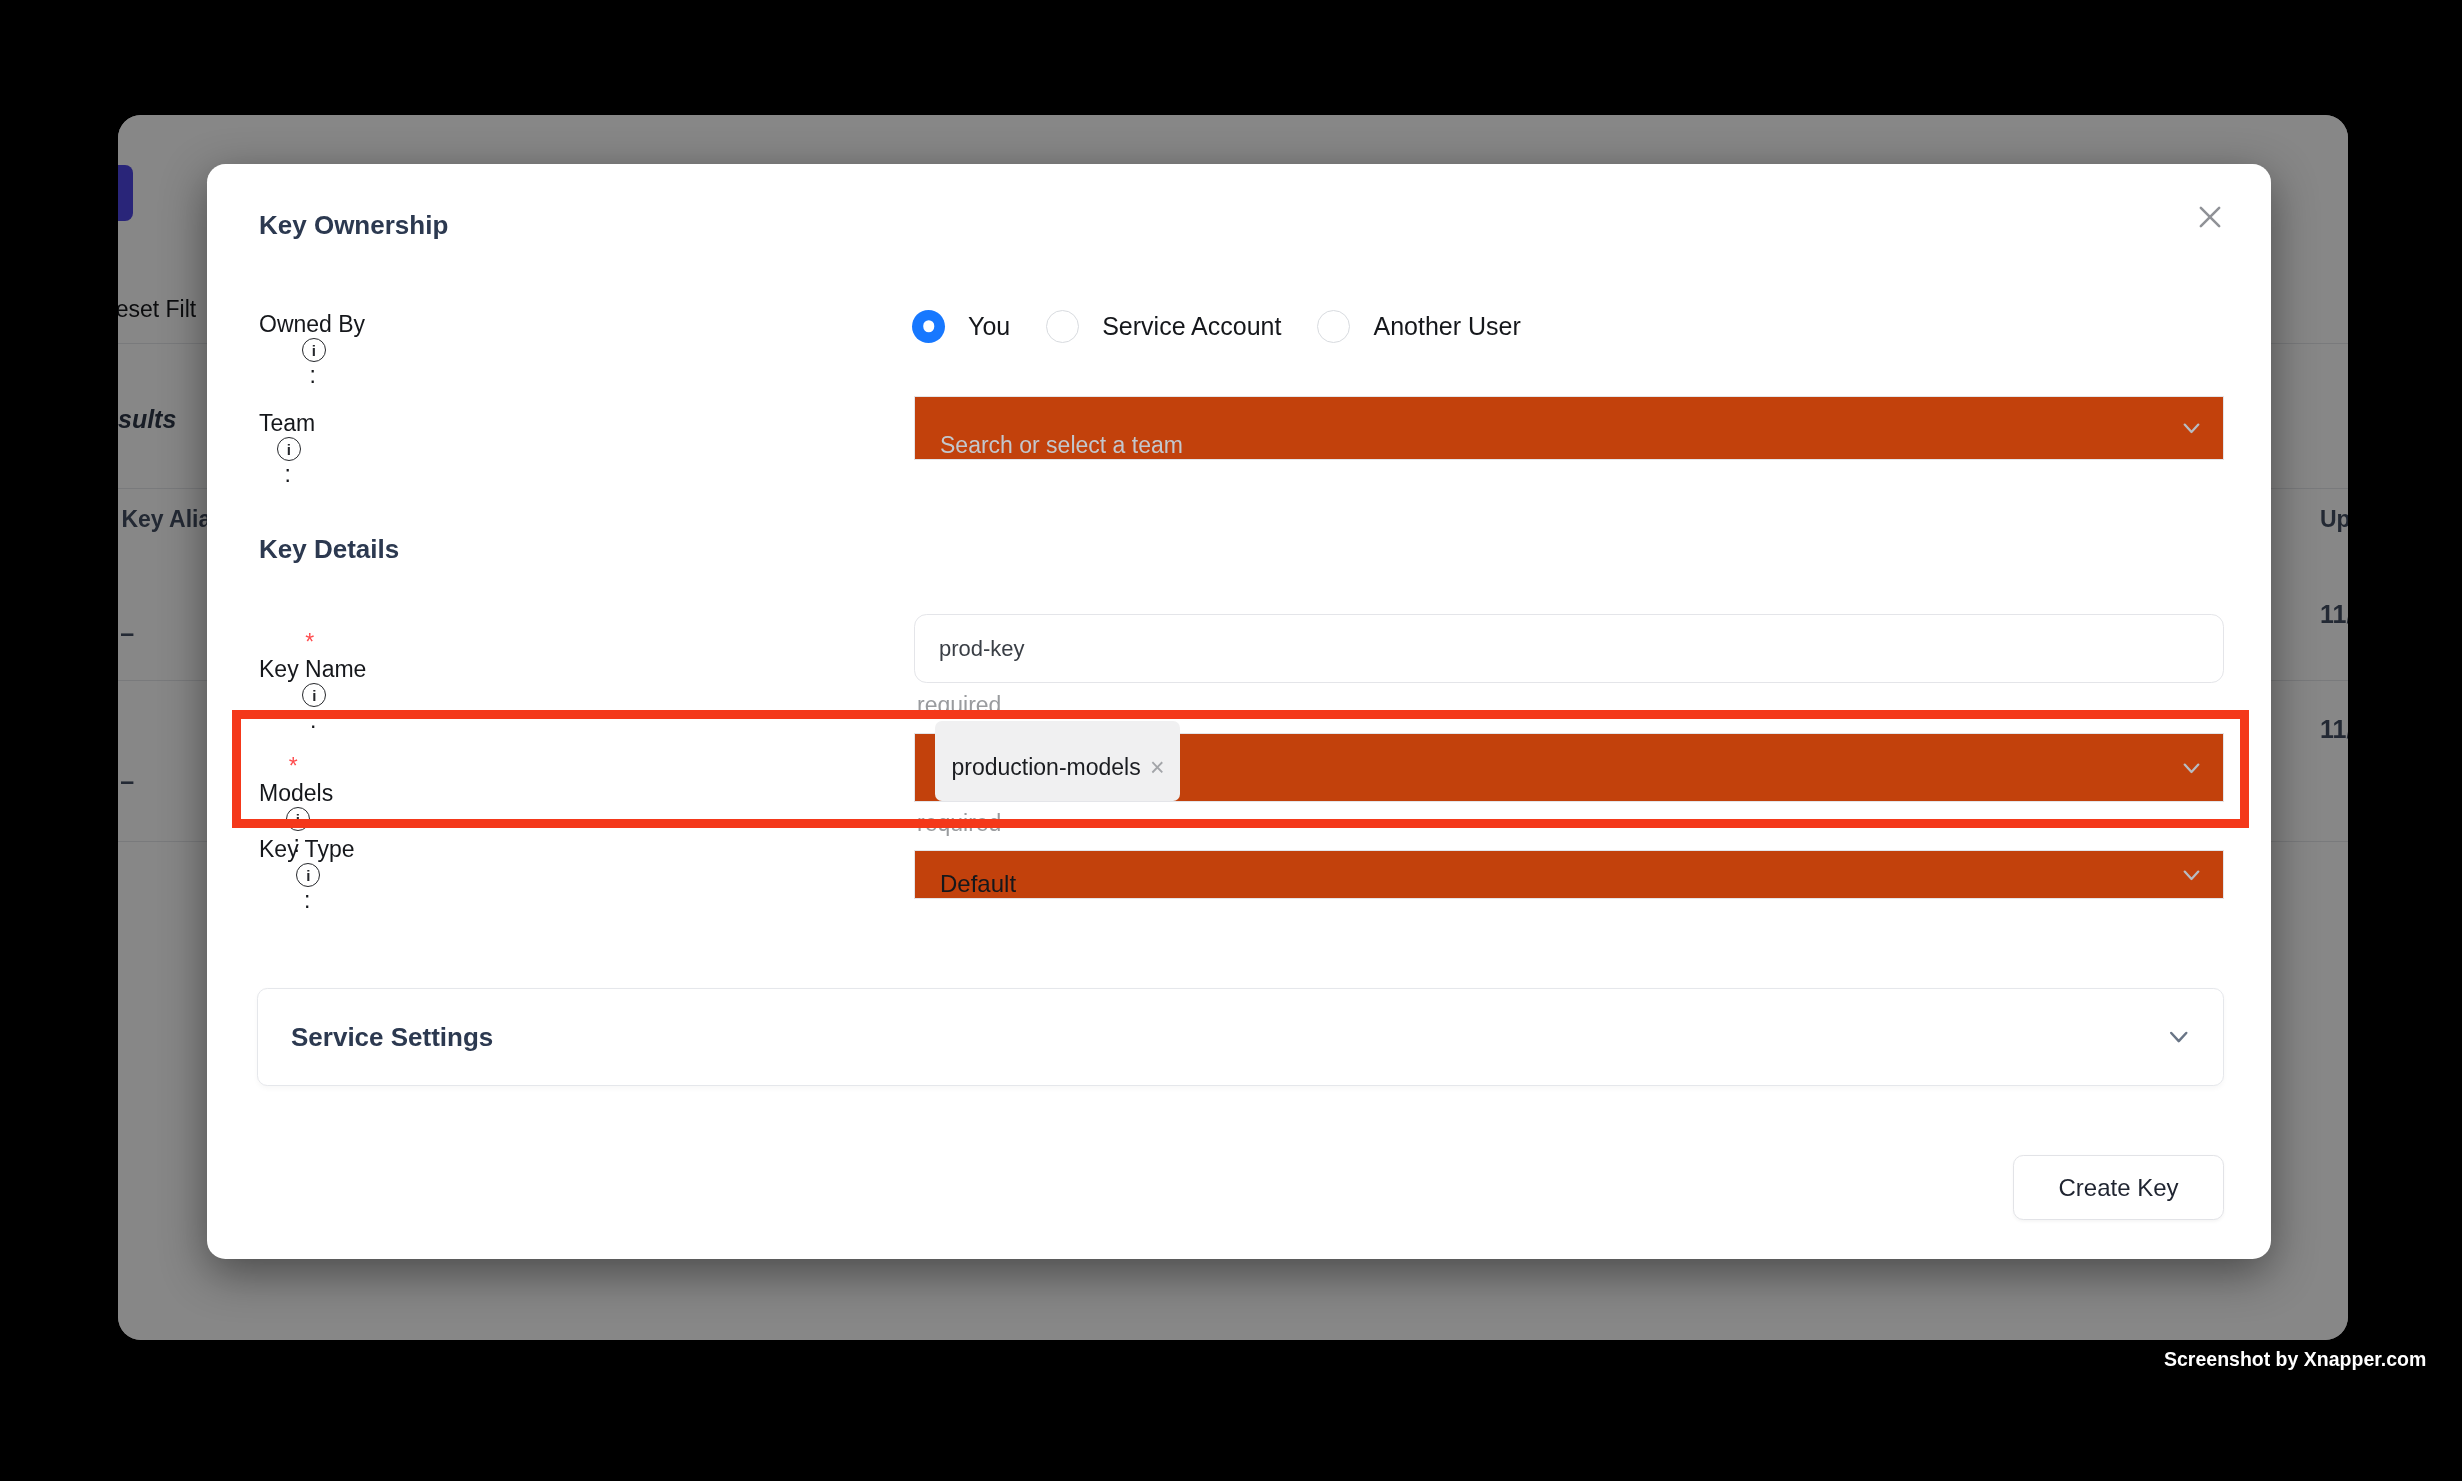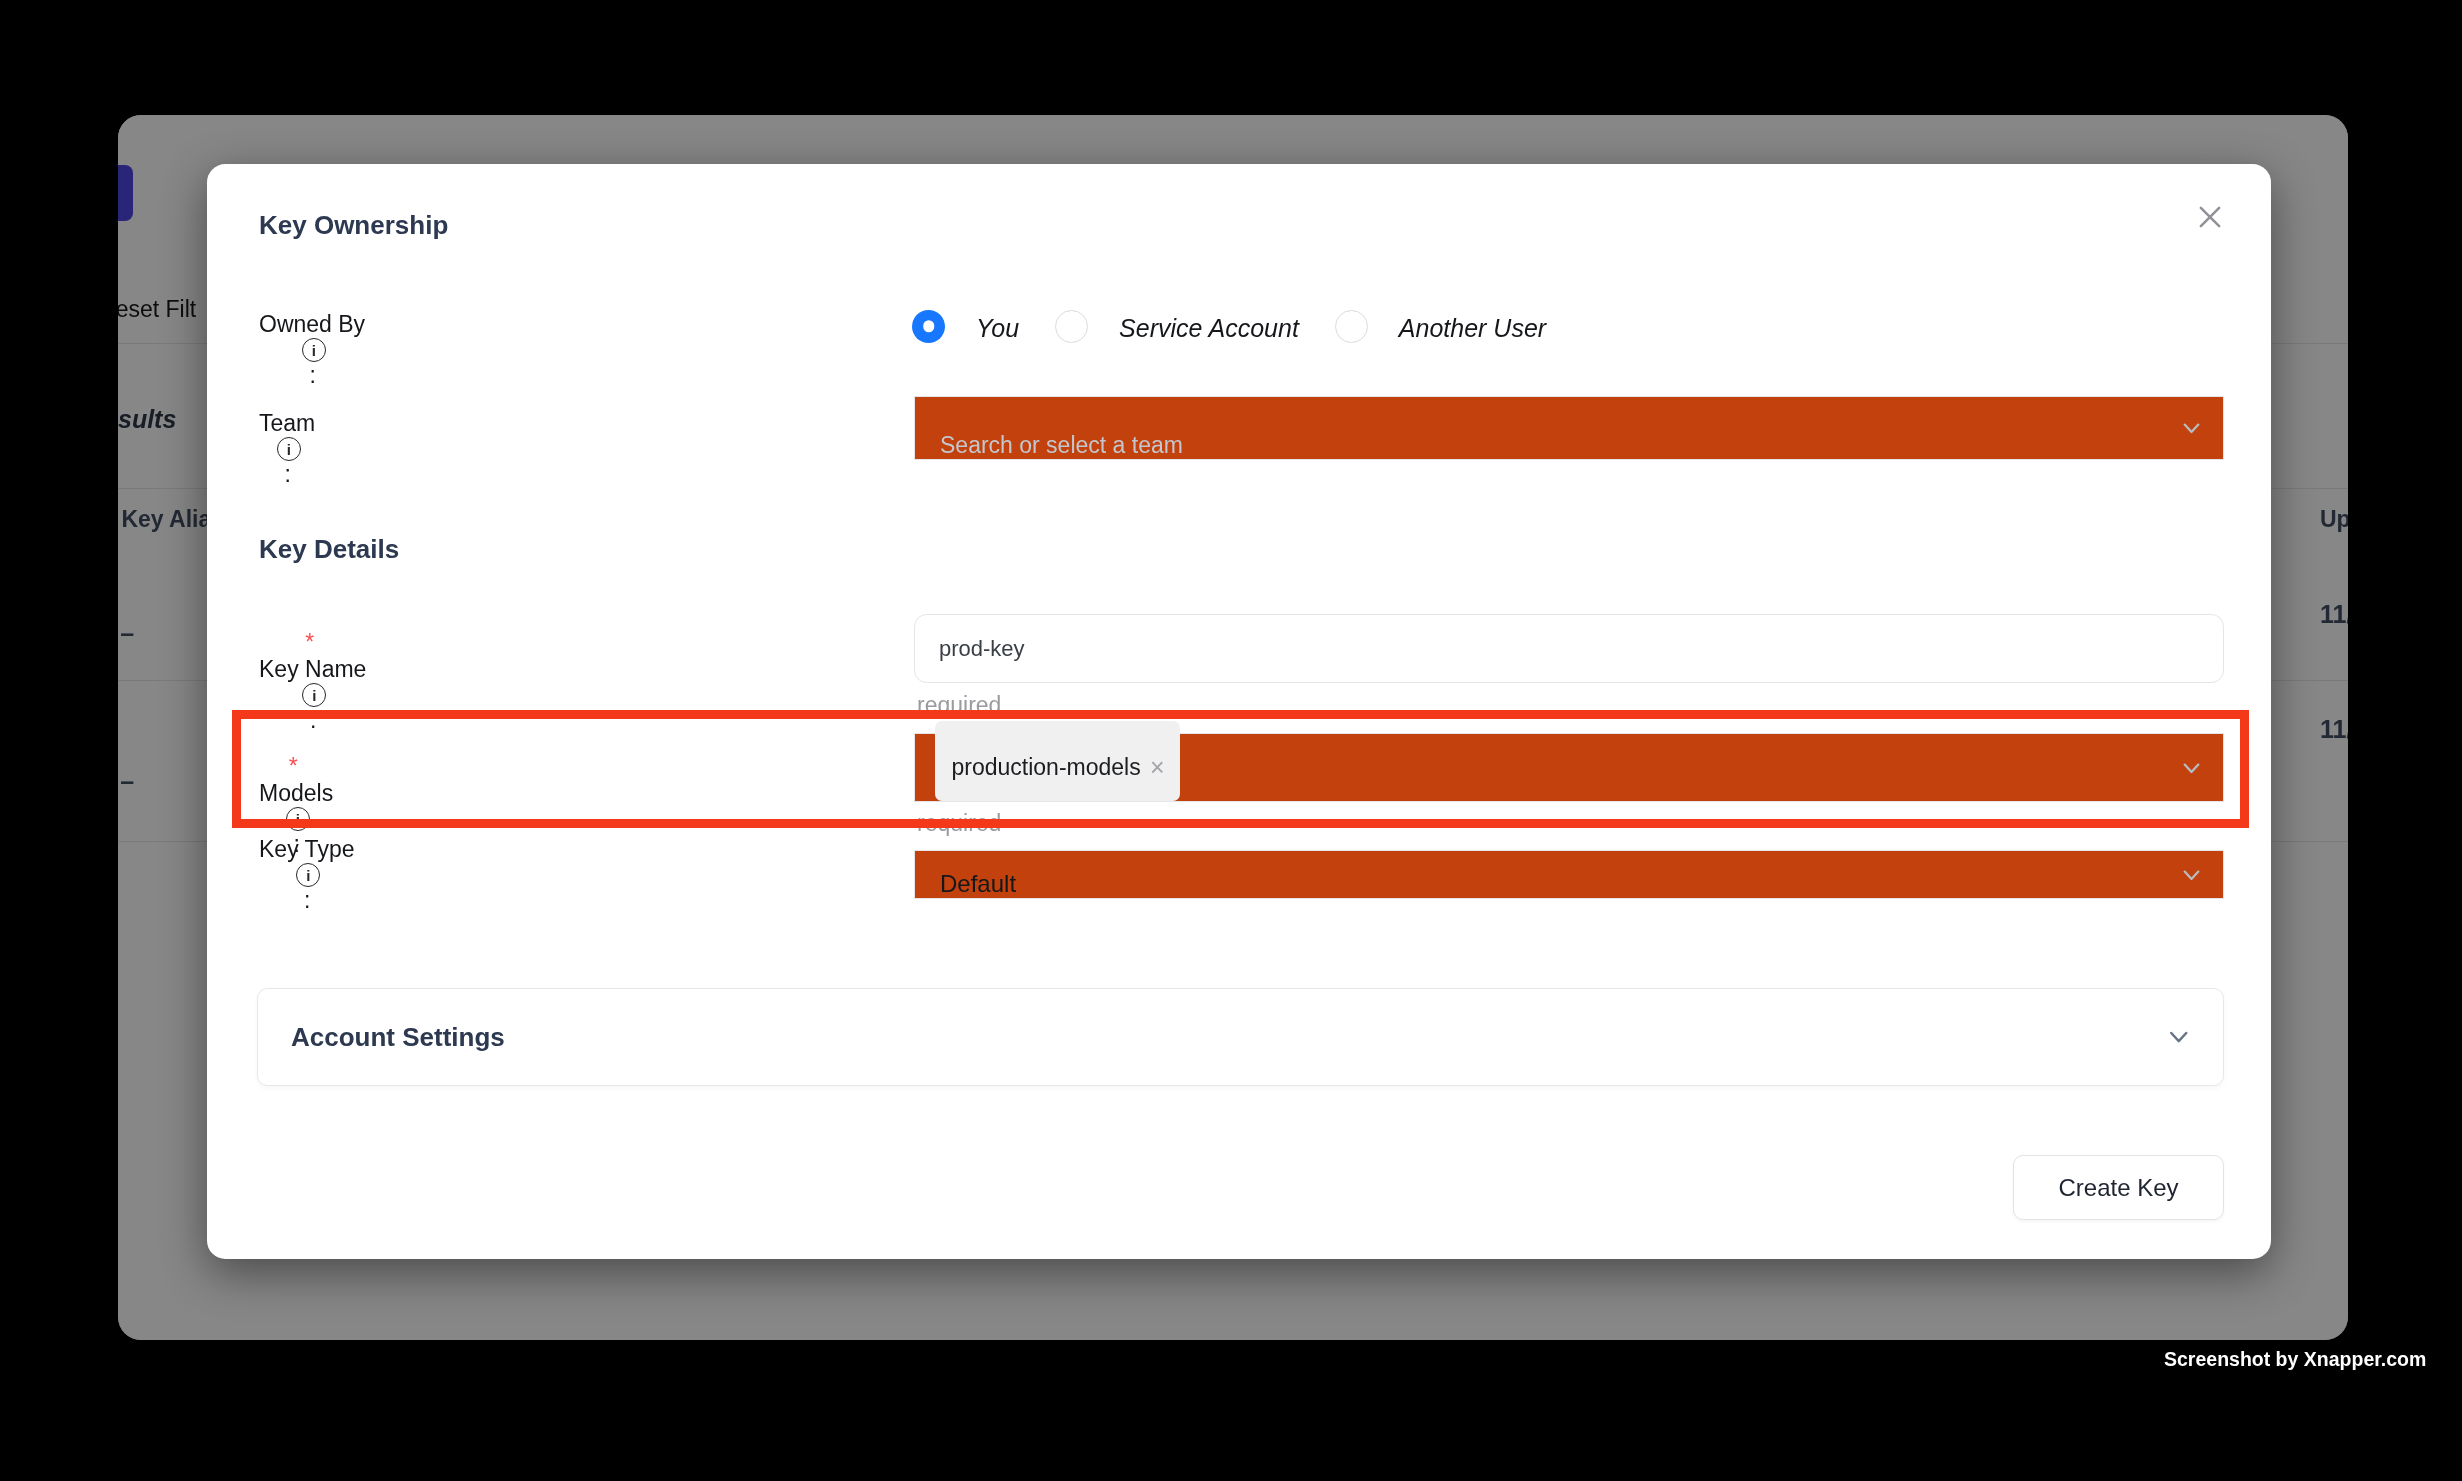--- a/index.html
+++ b/index.html
@@ -51,21 +51,21 @@
     display:inline-flex;align-items:center;justify-content:center;
     width:22px;height:22px;border:1.7px solid #25272b;border-radius:50%;
     font-size:15px;font-weight:700;color:#25272b;margin:0 4.6px 0 8px;line-height:1;
   }
   .colon{margin-left:1.1px;}
   
   .radio-group{
     position:absolute;left:705px;top:145px;height:34px;
     display:flex;align-items:center;gap:36px;
   }
-  .radio-option{display:flex;align-items:flex-end;gap:31px;cursor:pointer;font-style:italic;}
+  .radio-option{display:flex;align-items:center;gap:23px;cursor:pointer;}
   .radio-circle{width:33px;height:33px;border-radius:50%;box-sizing:border-box;position:relative;}
   .radio-circle.checked{background:#1778ff;}
   .radio-circle.checked::after{
     content:"";position:absolute;left:50%;top:50%;width:11.5px;height:11.5px;
     transform:translate(-50%,-50%);background:#fff;border-radius:50%;
   }
   .radio-circle.unchecked{background:#fff;border:1.7px solid #d8dbdf;}
   .radio-label{font-size:25px;color:#15171b;font-weight:500;}
   
   .field-box{
@@ -218,21 +218,21 @@
     <span class="colon">:</span>
   </div>
   <div class="field-box" style="top:686px;height:49px">
     <span class="select-value">Default</span>
     <svg class="chevron" width="25" height="25" viewBox="0 0 44 44">
       <polyline points="10,16 22,29 34,16" fill="none" stroke="#b7bbc2" stroke-width="4" stroke-linecap="round" stroke-linejoin="round"></polyline>
     </svg>
   </div>
 
   <div class="collapse-panel">
-    <span class="collapse-title">Account Settings</span>
+    <span class="collapse-title">Service Settings</span>
     <svg width="27.5" height="27.5" viewBox="0 0 44 44">
       <polyline points="10,16 22,29 34,16" fill="none" stroke="#697586" stroke-width="4" stroke-linecap="round" stroke-linejoin="round"></polyline>
     </svg>
   </div>
 
   <div class="primary-action">
     <span>Create Key</span>
   </div>
 </div>
 

